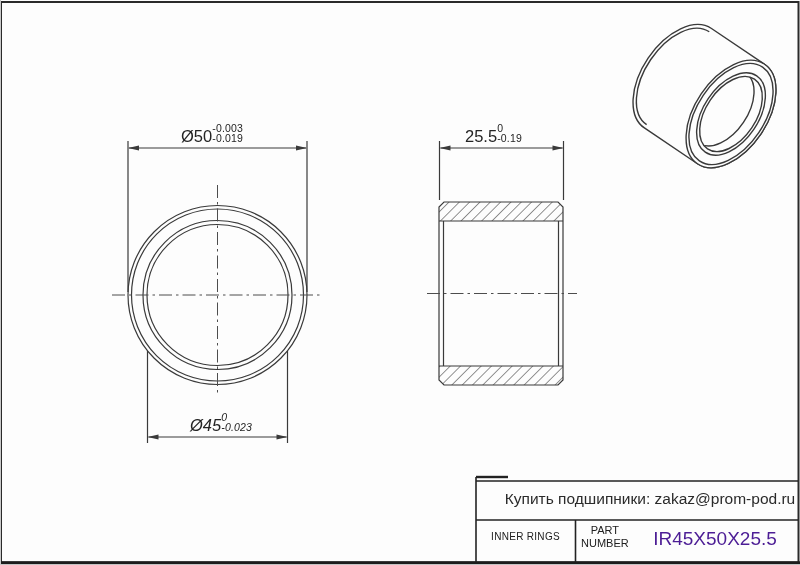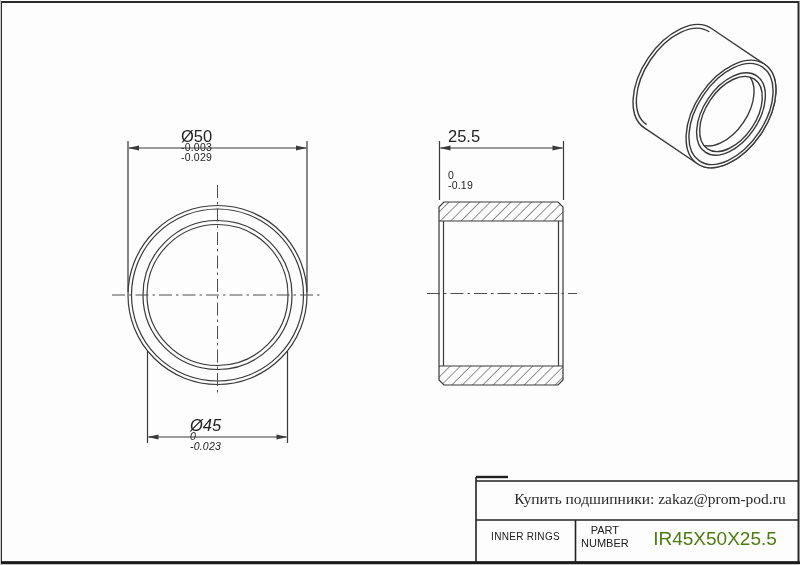--- a/index.html
+++ b/index.html
@@ -4,30 +4,30 @@
 <style>
   html,body{margin:0;padding:0;background:#fff;}
   #canvas{
     position:relative;width:800px;height:565px;background:#fdfdfd;
     font-family:"Liberation Sans","DejaVu Sans",sans-serif;
     color:#1c1c1c;overflow:hidden;
   }
   #linework{position:absolute;left:0;top:0;}
   .txt{position:absolute;white-space:nowrap;}
   
-  .dim{display:flex;align-items:flex-start;font-size:16.5px;line-height:19px;color:#242424;flex-direction:column;}
+  .dim{display:flex;align-items:flex-start;font-size:16.5px;line-height:19px;color:#242424;}
   .dim .tol{display:flex;flex-direction:column;font-size:10.5px;line-height:9.5px;margin-top:-3px;letter-spacing:0.2px;}
   .dim-50{left:181px;top:127px;}
-  .dim-25{left:448px;top:127px;gap:28px;}
+  .dim-25{left:465px;top:127px;}
   .dim-45{left:190px;top:416px;font-style:italic;}
   
-  .contact{left:476px;top:490px;width:322px;text-align:center;text-indent:26px;font-size:15.5px;color:#2a2a2a;font-family:Liberation Serif, serif;}
+  .contact{left:476px;top:490px;width:322px;text-align:center;text-indent:26px;font-size:15.5px;color:#2a2a2a;}
   .cat-label{left:476px;top:531px;width:99px;text-align:center;font-size:10px;letter-spacing:0.3px;color:#202020;}
   .pn-label{left:581px;top:524px;font-size:11px;line-height:13px;color:#202020;text-align:center;}
-  .pn-value{left:640px;top:528px;width:150px;text-align:center;font-size:19px;color:#4d7c0f;}
+  .pn-value{left:640px;top:528px;width:150px;text-align:center;font-size:19px;color:#4c1d95;}
 </style>
 </head>
 <body>
 
 <div id="canvas">
 
   <svg id="linework" width="800" height="565" viewBox="0 0 800 565">
     <defs>
       <pattern id="hatch" width="7.3" height="7.3" patternUnits="userSpaceOnUse" patternTransform="rotate(45)">
         <line x1="0" y1="0" x2="0" y2="7.3" stroke="#3a3a3a" stroke-width="1.1"></line>
@@ -118,21 +118,21 @@
       <line x1="476" y1="477" x2="476" y2="562"></line>
       <line x1="476" y1="520" x2="798" y2="520"></line>
       <line x1="575.5" y1="520" x2="575.5" y2="562"></line>
     </g>
   </svg>
 
   <div class="txt dim dim-50">
     <span>Ø50</span>
       <span class="tol">
         <span>-0.003</span>
-        <span>-0.029</span>
+        <span>-0.019</span>
       </span>
   </div>
 
   <div class="txt dim dim-25">
     <span>25.5</span>
       <span class="tol">
         <span>0</span>
         <span>-0.19</span>
       </span>
   </div>

